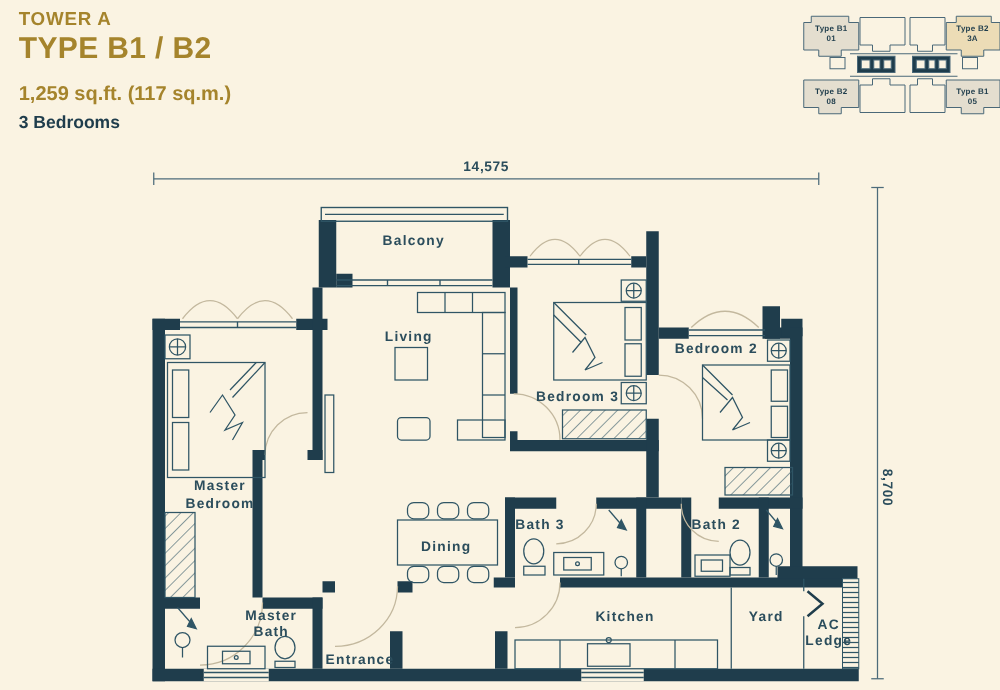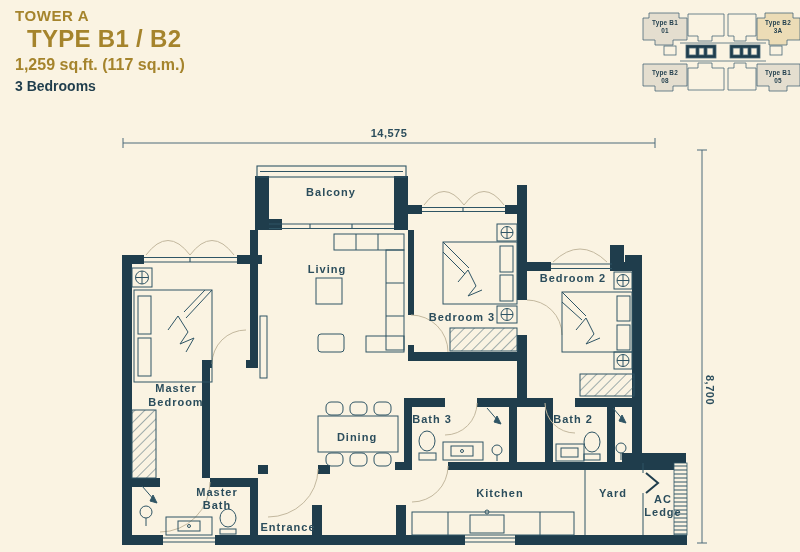--- a/index.html
+++ b/index.html
@@ -5,22 +5,22 @@
   html,body{margin:0;padding:0;}
   body{
     width:800px;height:552px;
     background:#faf3e2;
     font-family:"Liberation Sans", sans-serif;
     overflow:hidden;
   }
   .stage{position:relative;width:800px;height:552px;padding-left:32px;}
   .hdr{position:absolute;left:15px;top:8px;line-height:1.12;}
   .hdr .tower{font-size:15px;font-weight:600;color:#a5842c;letter-spacing:.6px;}
-  .hdr .type{font-size:24px;font-weight:bold;color:#a5842c;letter-spacing:.3px;margin-top:1px;margin-left:12px;}
-  .hdr .area{font-size:16px;font-weight:600;color:#a5842c;margin-top:3px;}
+  .hdr .type{font-size:24px;font-weight:bold;color:#a5842c;letter-spacing:.3px;margin-top:1px;}
+  .hdr .area{font-size:16px;font-weight:600;color:#a5842c;margin-top:14px;}
   .hdr .beds{font-size:14px;font-weight:600;color:#1f3d4c;margin-top:5px;}
   svg{position:absolute;left:0;top:0;}
   .rm{font-family:"Liberation Sans",sans-serif;font-size:11px;font-weight:600;fill:#2b4d5c;letter-spacing:1px;text-anchor:middle;}
   .dim{font-family:"Liberation Sans",sans-serif;font-size:11px;font-weight:600;fill:#2b4d5c;letter-spacing:.5px;text-anchor:middle;}
   .kp{font-family:"Liberation Sans",sans-serif;font-size:6.4px;font-weight:bold;fill:#1f3d4c;text-anchor:middle;letter-spacing:.2px;}
 </style>
 </head>
 <body>
 
 <div class="stage">

